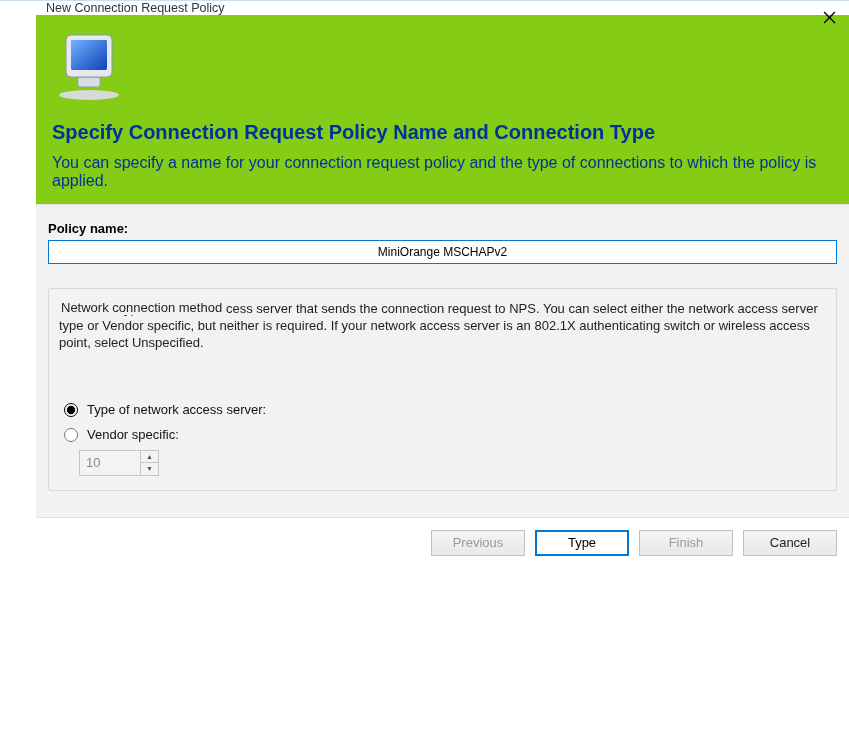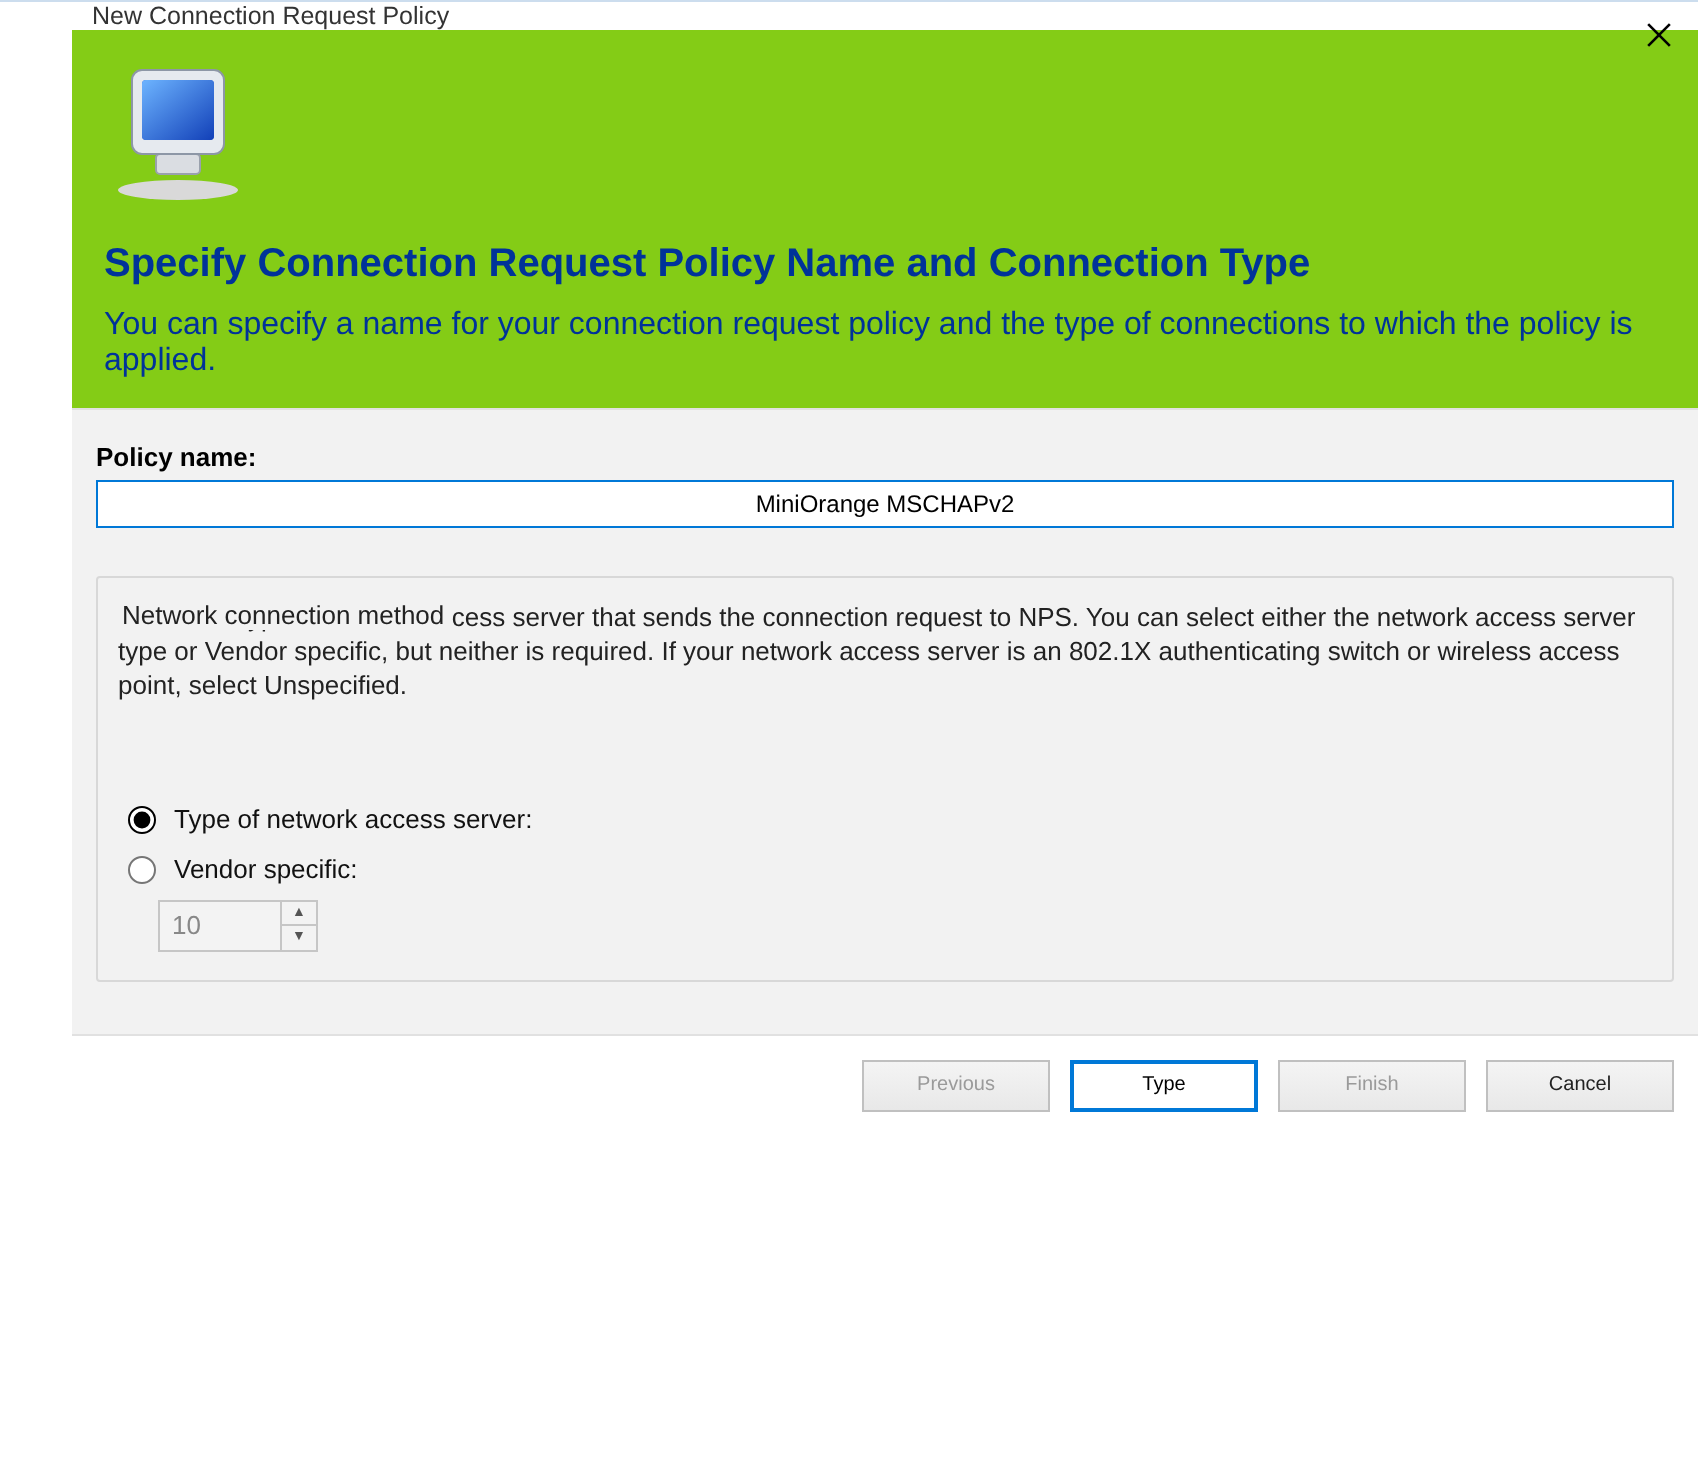--- a/index.html
+++ b/index.html
@@ -160,21 +160,21 @@
     margin-top: auto;
     padding: 12px;
     display: flex;
     justify-content: flex-end;
     gap: 10px;
   }
   .btn {
     width: 94px; height: 26px;
     border: 1px solid #c0c0c0;
     background: linear-gradient(#f4f4f4,#e8e8e8);
-    font-size: 10px;
+    font-size: 13px;
     font-family: inherit;
     color: #222;
     cursor: pointer;
   }
   .btn:disabled { color: #9a9a9a; cursor: default; }
   .btn-primary {
     border: 2px solid #0078d7;
     background: #fff;
     color: #000;
   }

